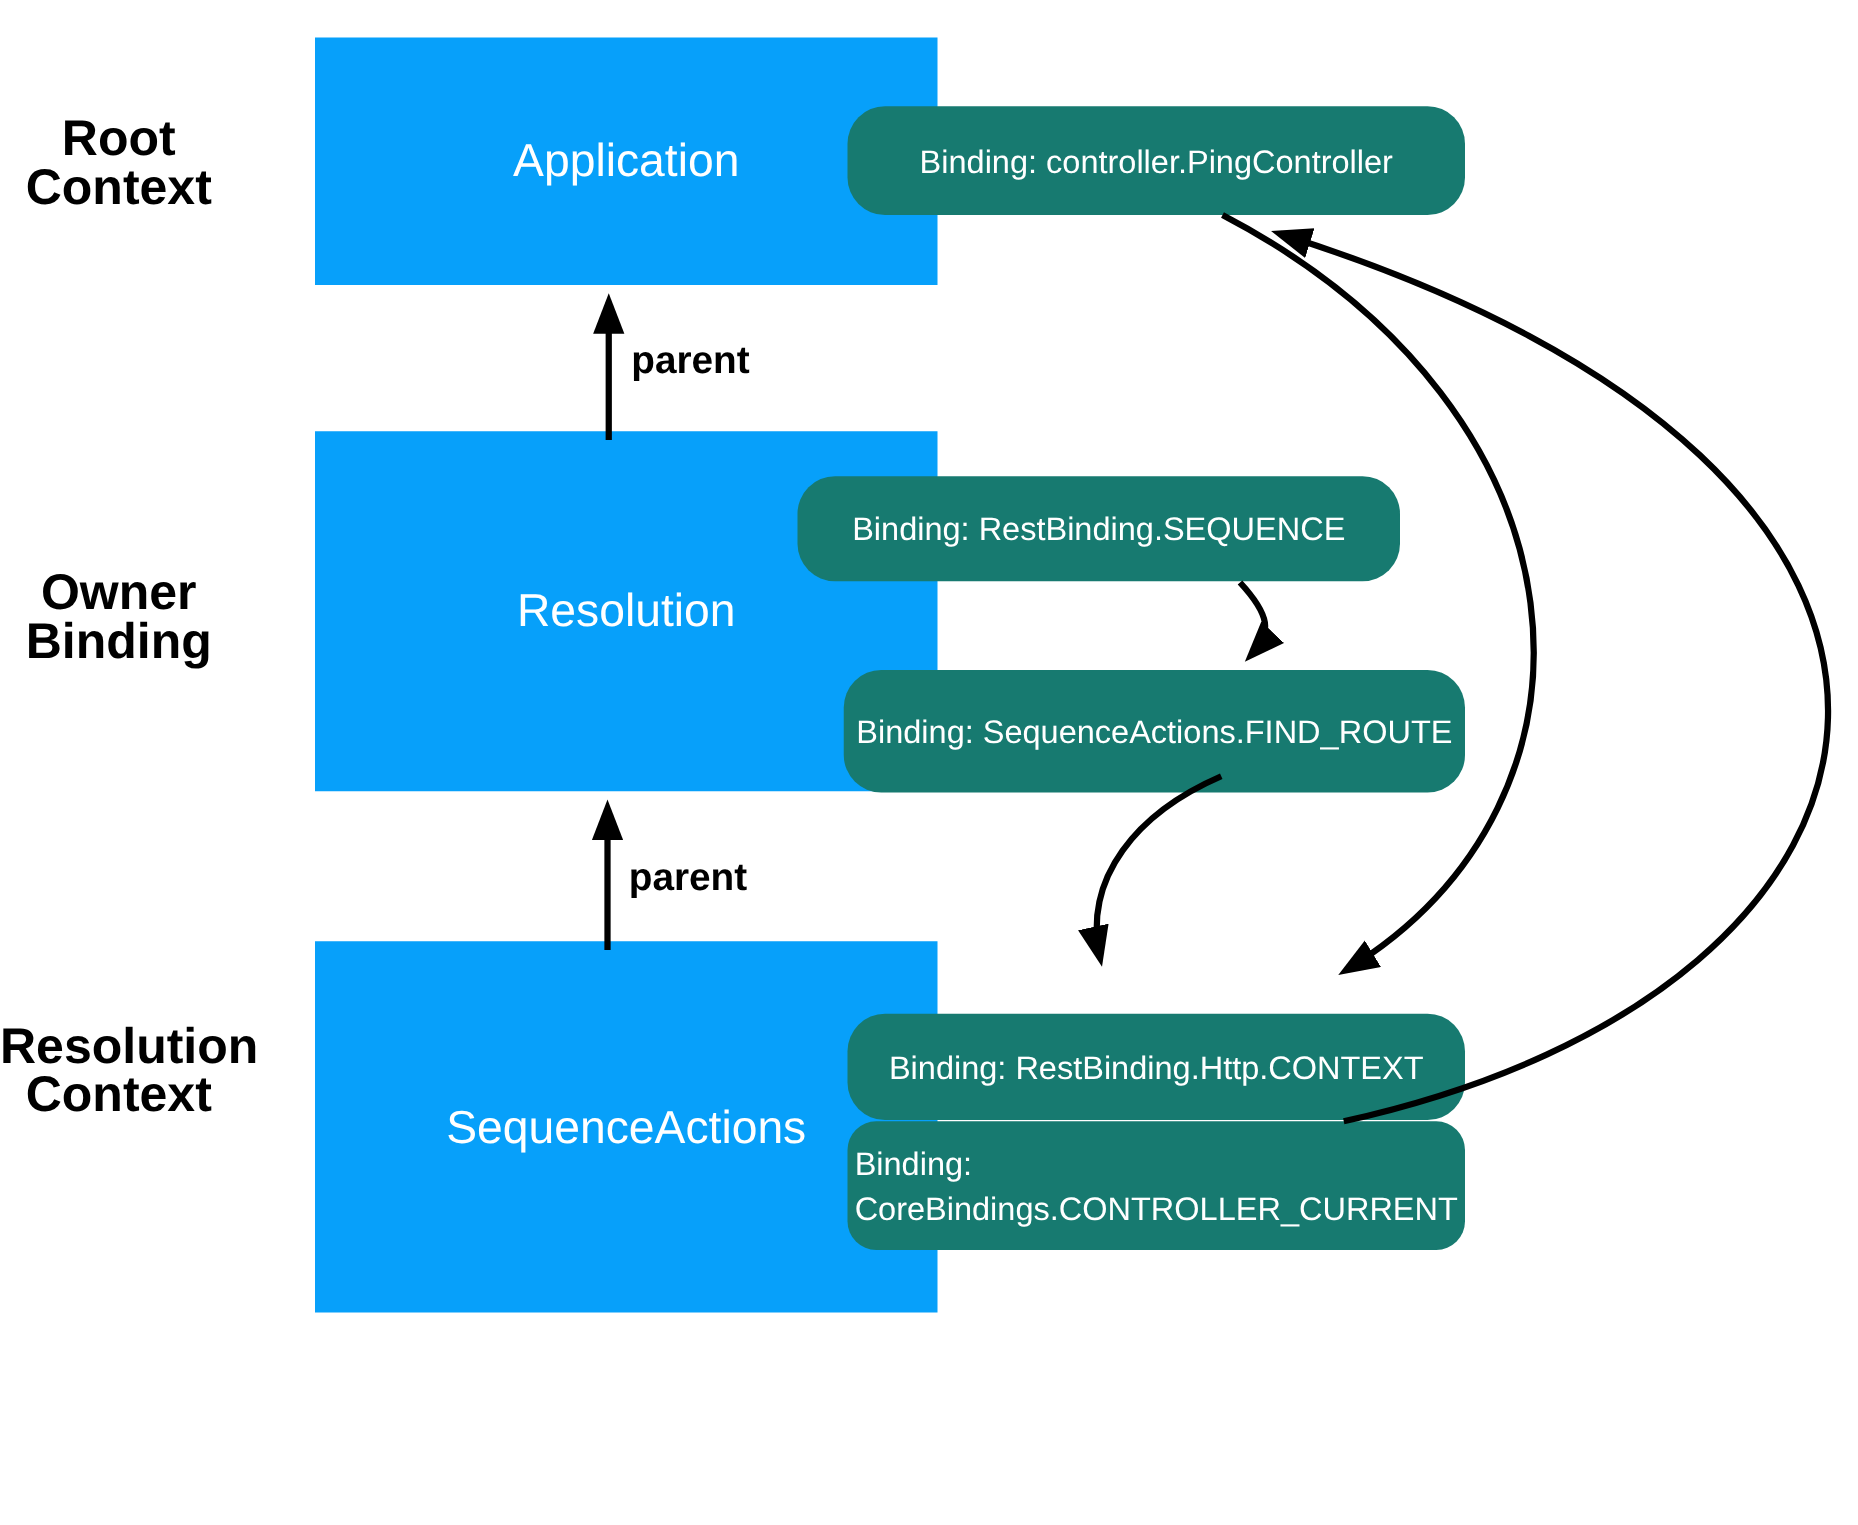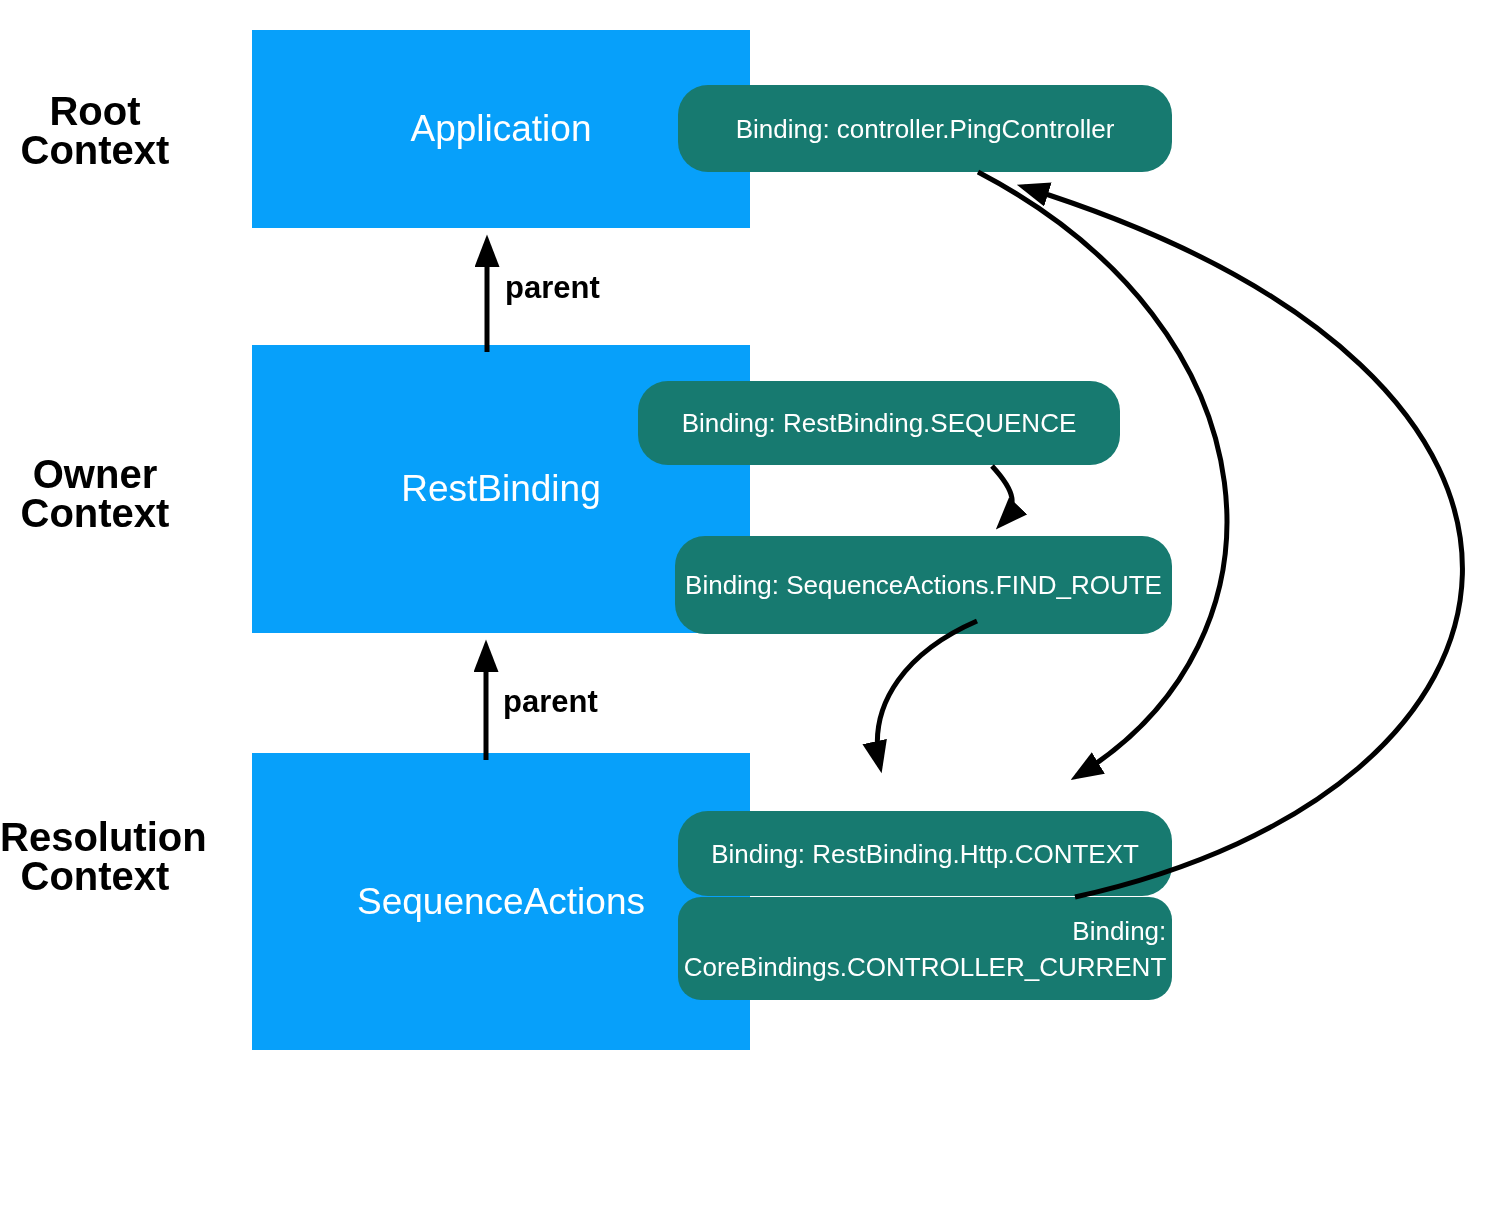--- a/index.html
+++ b/index.html
@@ -30,21 +30,21 @@
     z-index:1;
   }
   .pill{
     position:absolute;
     background:var(--pill,#177a70);
     border-radius:30px;
     display:flex;align-items:center;justify-content:center;
     color:var(--light,#fff);
     font-size:26px;
     font-weight:500;
-    text-align:right;
+    text-align:left;
     white-space:pre-line;
     line-height:36px;
     z-index:2;
   }
   .pill .nowrap{white-space:nowrap;}
   .arrow-layer{
     position:absolute;left:0;top:0;width:1486px;height:1220px;
     z-index:3;pointer-events:none;
   }
   .arrow-layer path, .arrow-layer line{
@@ -85,29 +85,29 @@
   #parent-label-bottom{left:503px;top:684px;}
 </style>
 </head>
 <body>
 
 <div class="canvas">
 
   <div class="ctx-label" id="lbl-root">Root
 Context</div>
   <div class="ctx-label" id="lbl-owner">Owner
-Context</div>
+Binding</div>
   <div class="ctx-label" id="lbl-resolution">Resolution
 Context</div>
 
   <div class="box" id="box-application">
     <span>Application</span>
   </div>
   <div class="box" id="box-restserver">
-    <span>RestBinding</span>
+    <span>Resolution</span>
   </div>
   <div class="box" id="box-requestcontext">
     <span>SequenceActions</span>
   </div>
 
   <div class="pill" id="pill-ping">
     <span class="nowrap">Binding: controller.PingController</span>
   </div>
   <div class="pill" id="pill-sequence">
     <span class="nowrap">Binding: RestBinding.SEQUENCE</span>

